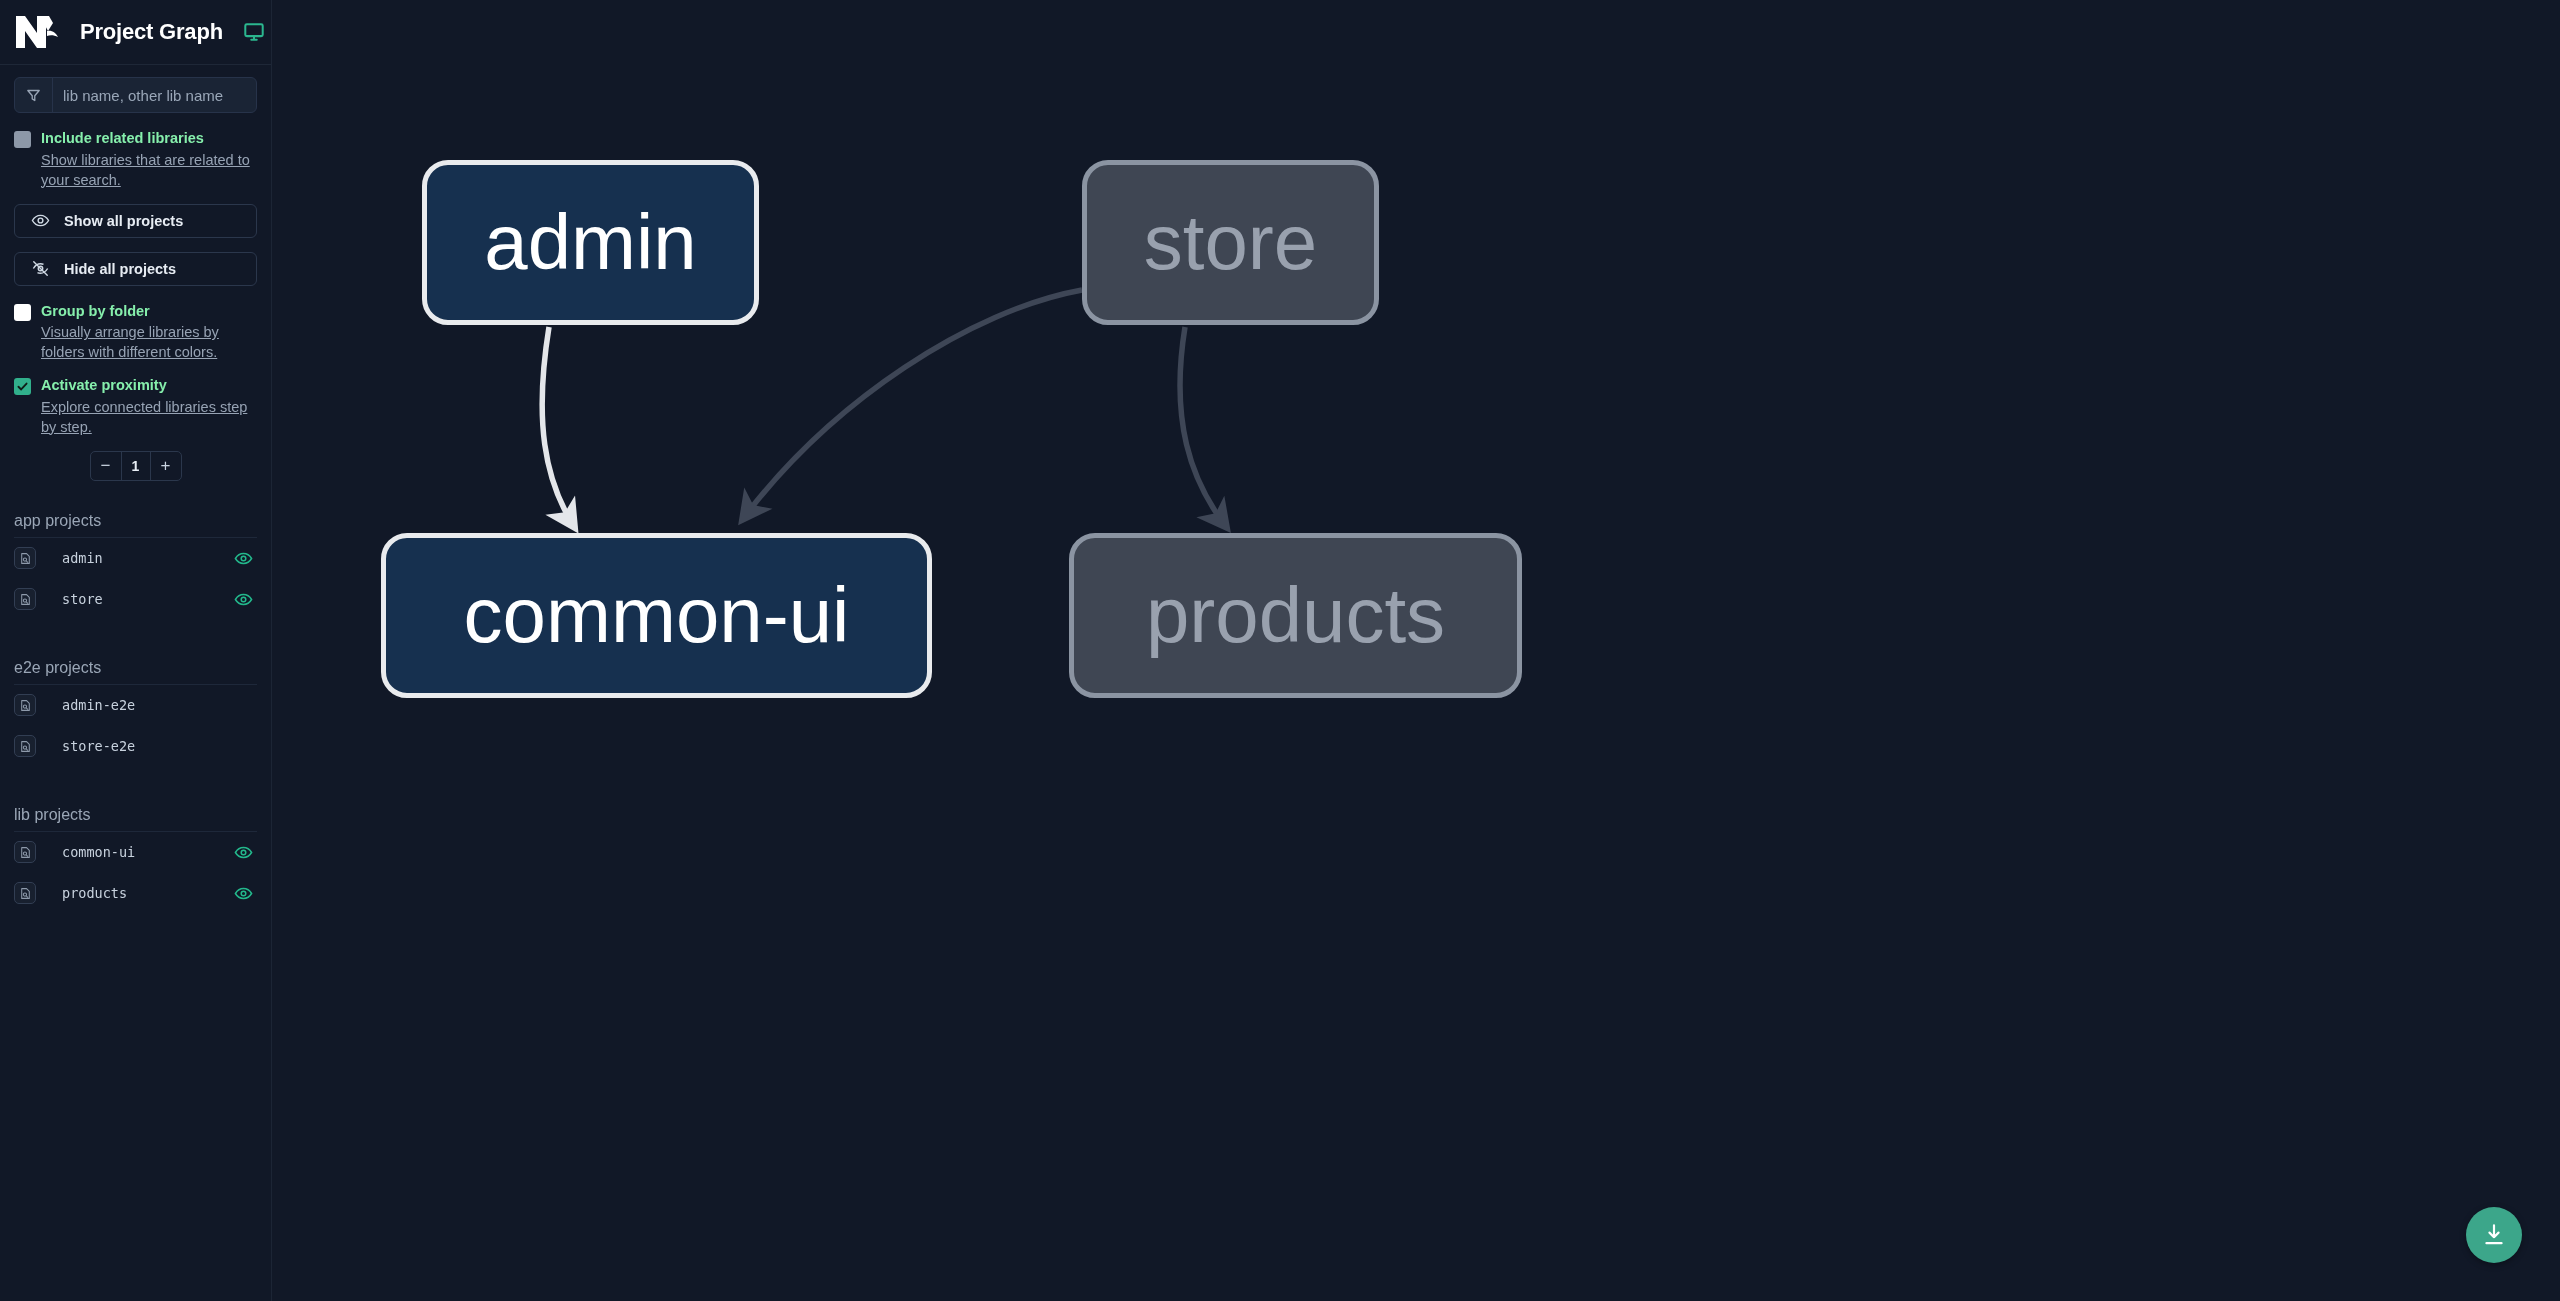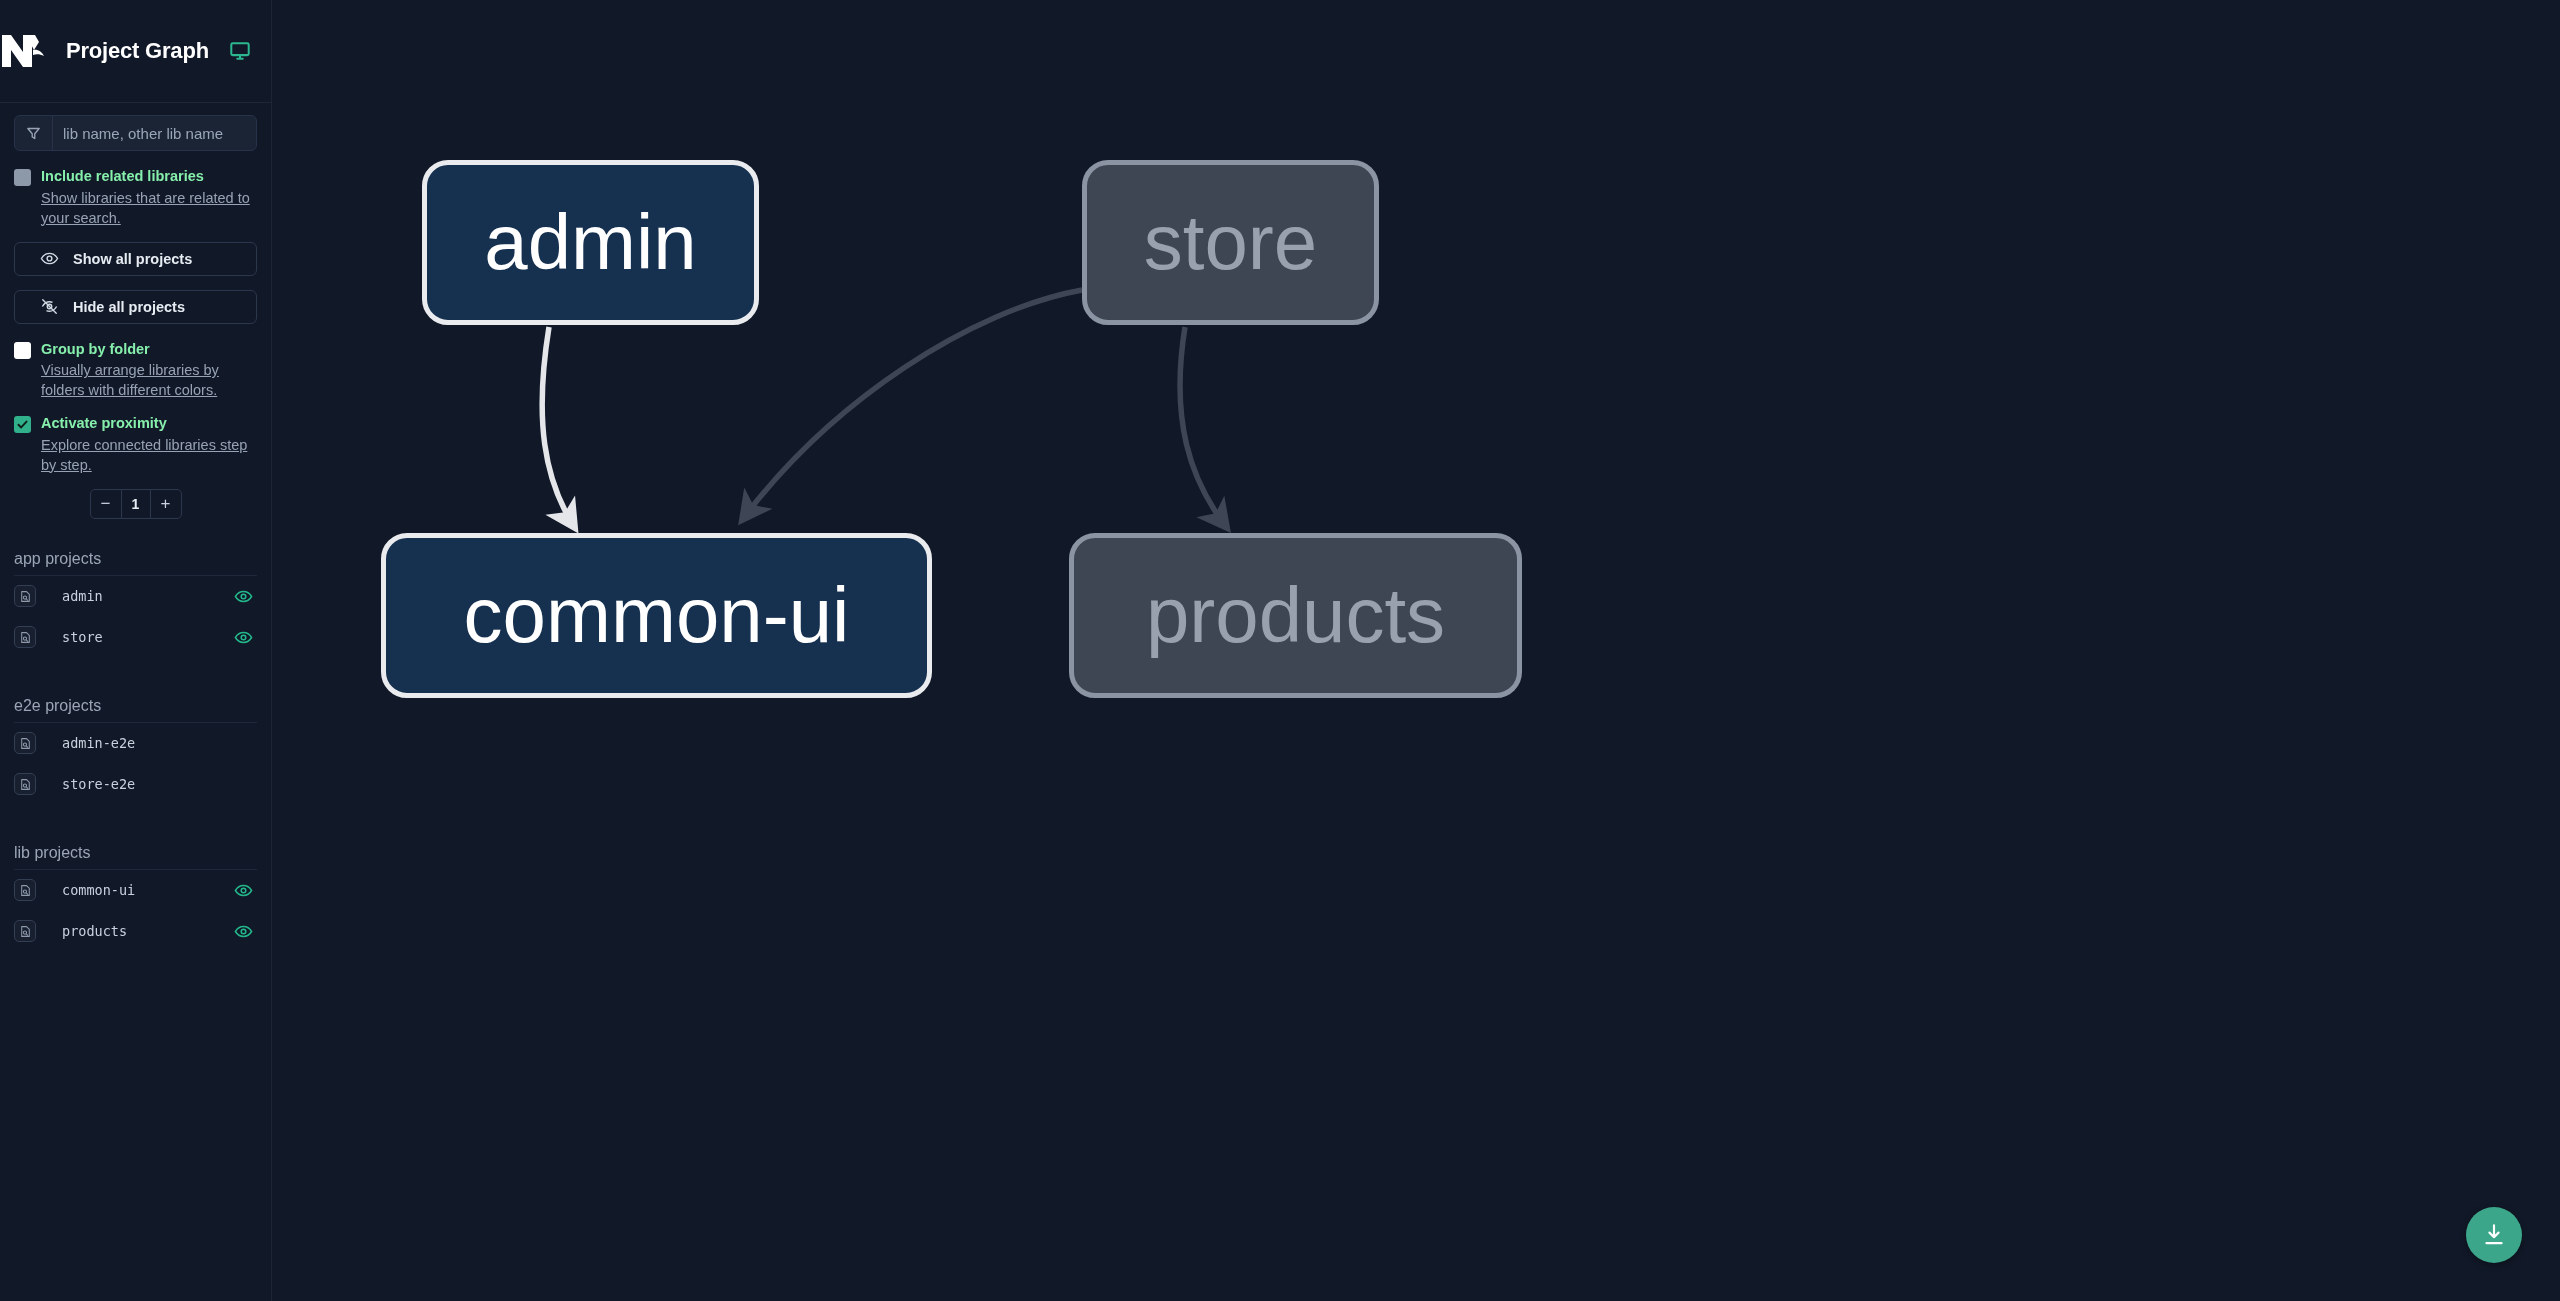--- a/index.html
+++ b/index.html
@@ -14,23 +14,23 @@
   
   .sidebar {
     position: relative;
     width: 272px; height: 1301px;
     background: #111827;
     border-right: 1px solid #1c2535;
     flex: none;
     overflow: hidden;
   }
   .sb-header {
-    height: 103px;
+    height: 65px;
     display: flex; align-items: center;
-    padding-left: 0;
+    padding-left: 14px;
     border-bottom: 1px solid #1e2737;
   }
   .nx-logo { width: 46px; height: 40px; flex: none; }
   .sb-title {
     color: #ffffff; font-size: 22px; font-weight: bold;
     margin-left: 20px; letter-spacing: -0.2px;
   }
   .monitor-icon { margin-left: 20px; width: 22px; height: 22px; display:block; }
 
   .sb-tagline {
@@ -78,21 +78,21 @@
   .opt-title { color: #86efac; font-size: 14.5px; font-weight: bold; line-height: 1.35; }
   .opt-desc { color: #97a3b4; font-size: 14.5px; line-height: 1.38; margin-top: 1px; text-decoration: underline; }
 
   .big-btn {
     margin: 14px 14px 0 14px;
     height: 34px;
     background: transparent;
     border: 1px solid #2b374c;
     border-radius: 6px;
     display: flex; align-items: center;
-    padding-left: 25px; gap: 14px;
+    padding-left: 16px; gap: 14px;
     cursor: pointer;
   }
   .big-btn-label { color: #e7ecf3; font-size: 14.5px; font-weight: bold; }
 
   .stepper {
     margin: 14px auto 0 auto;
     width: 92px; height: 30px;
     display: flex;
     border: 1px solid #2b374c;
     border-radius: 5px;

